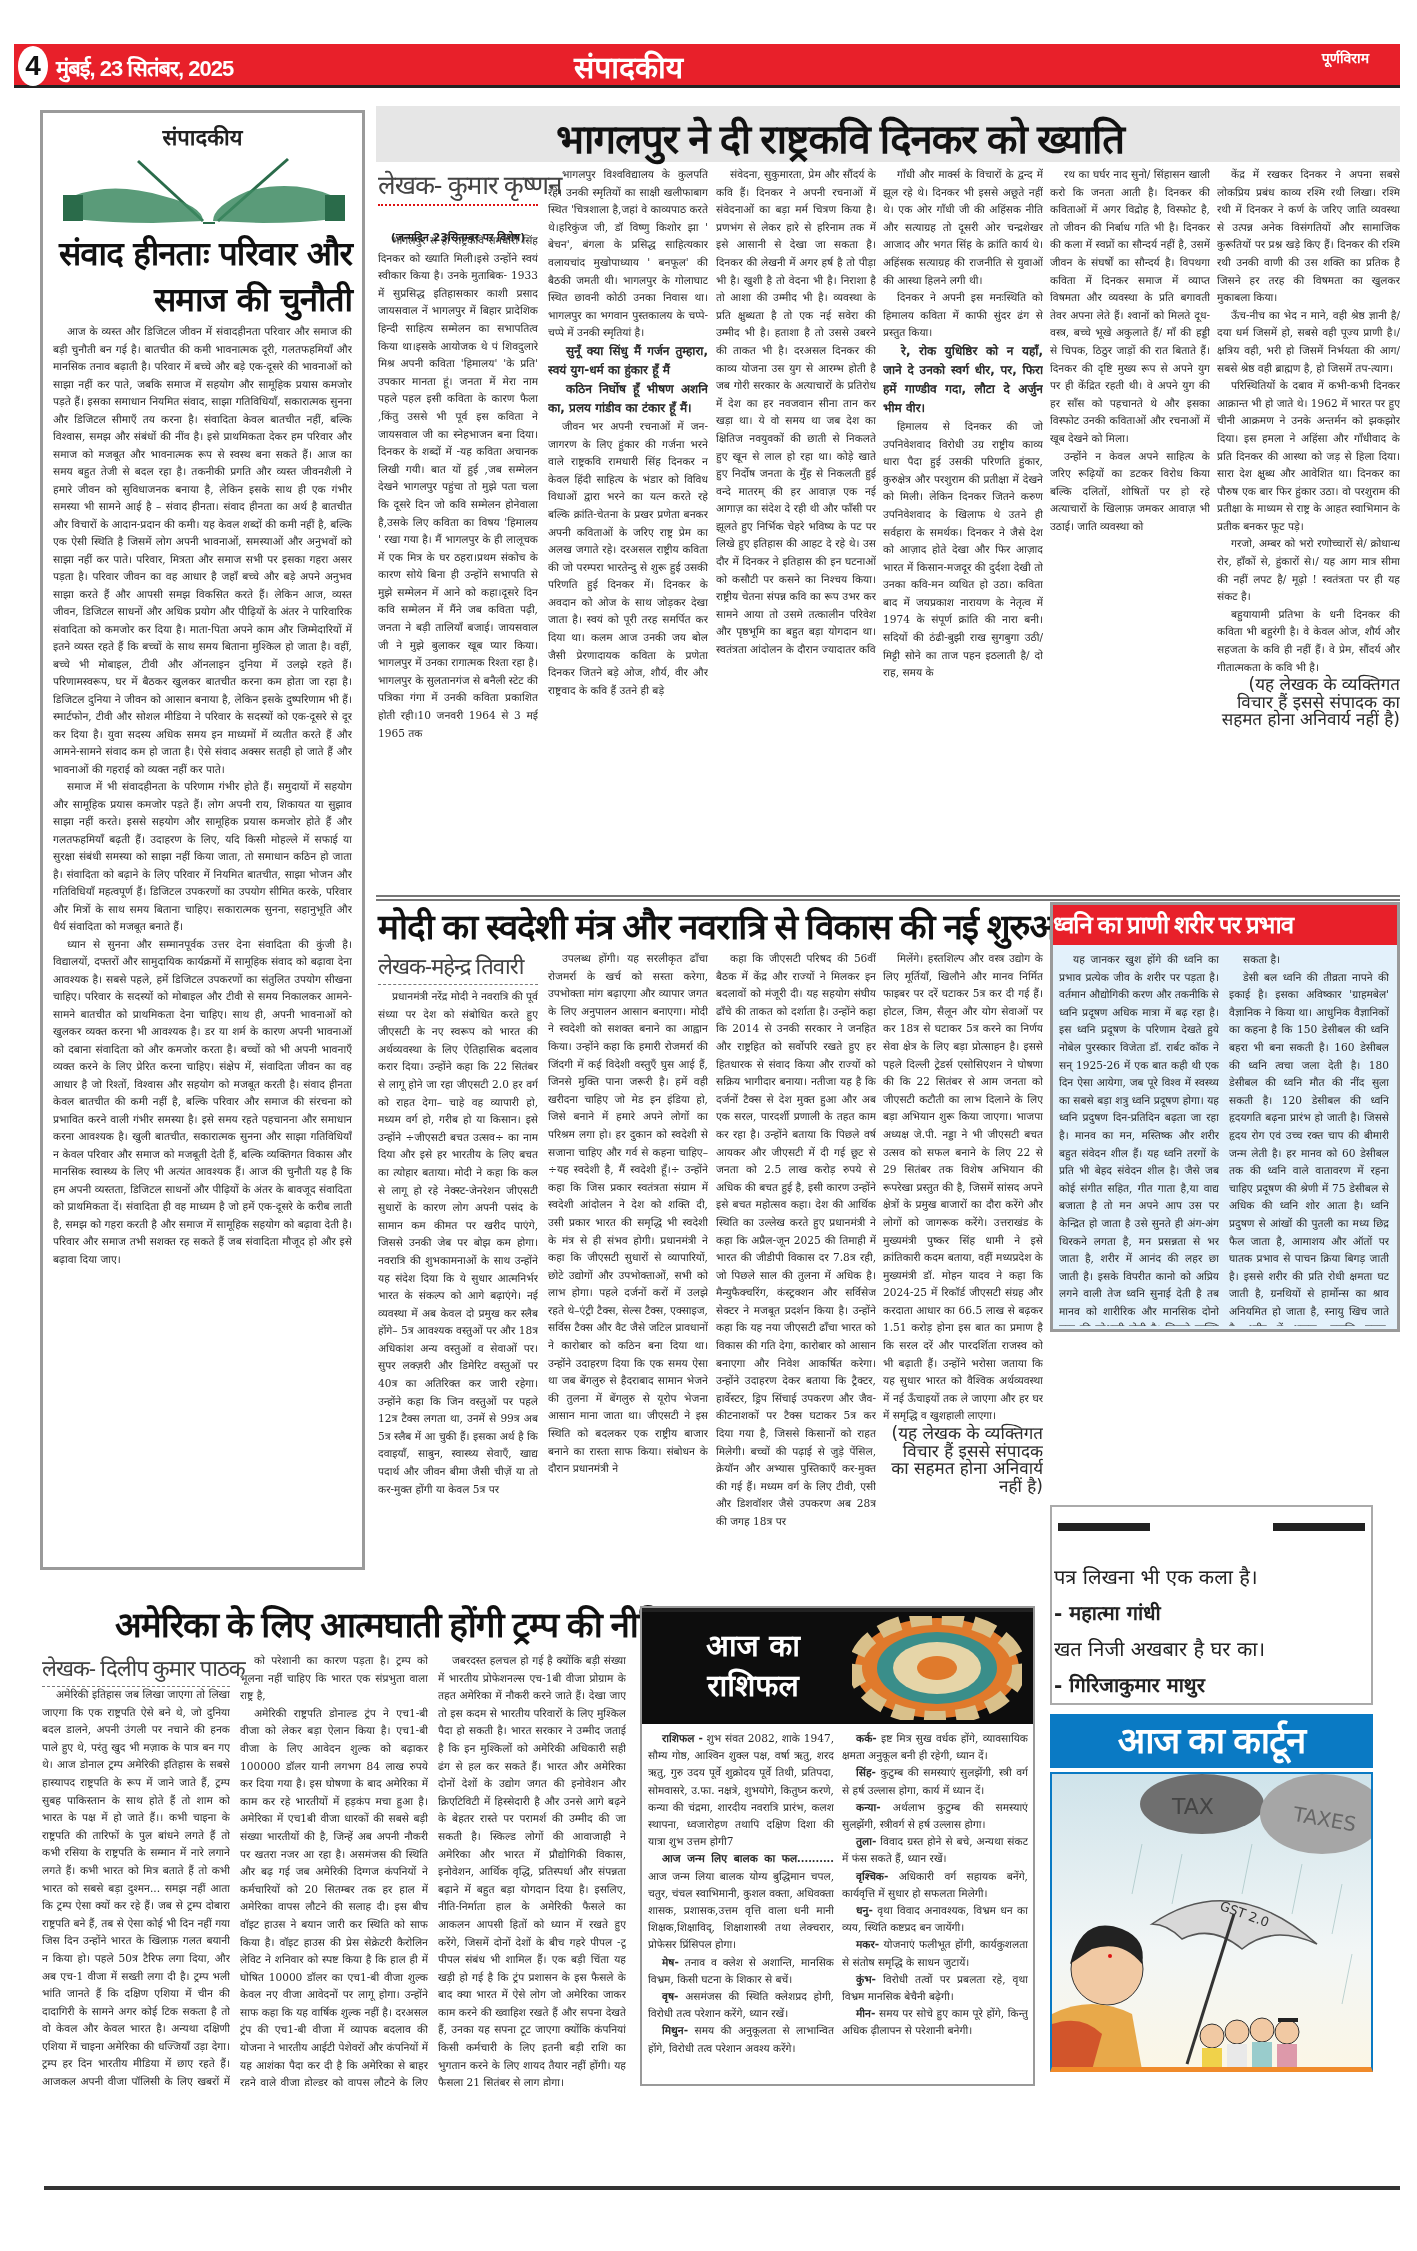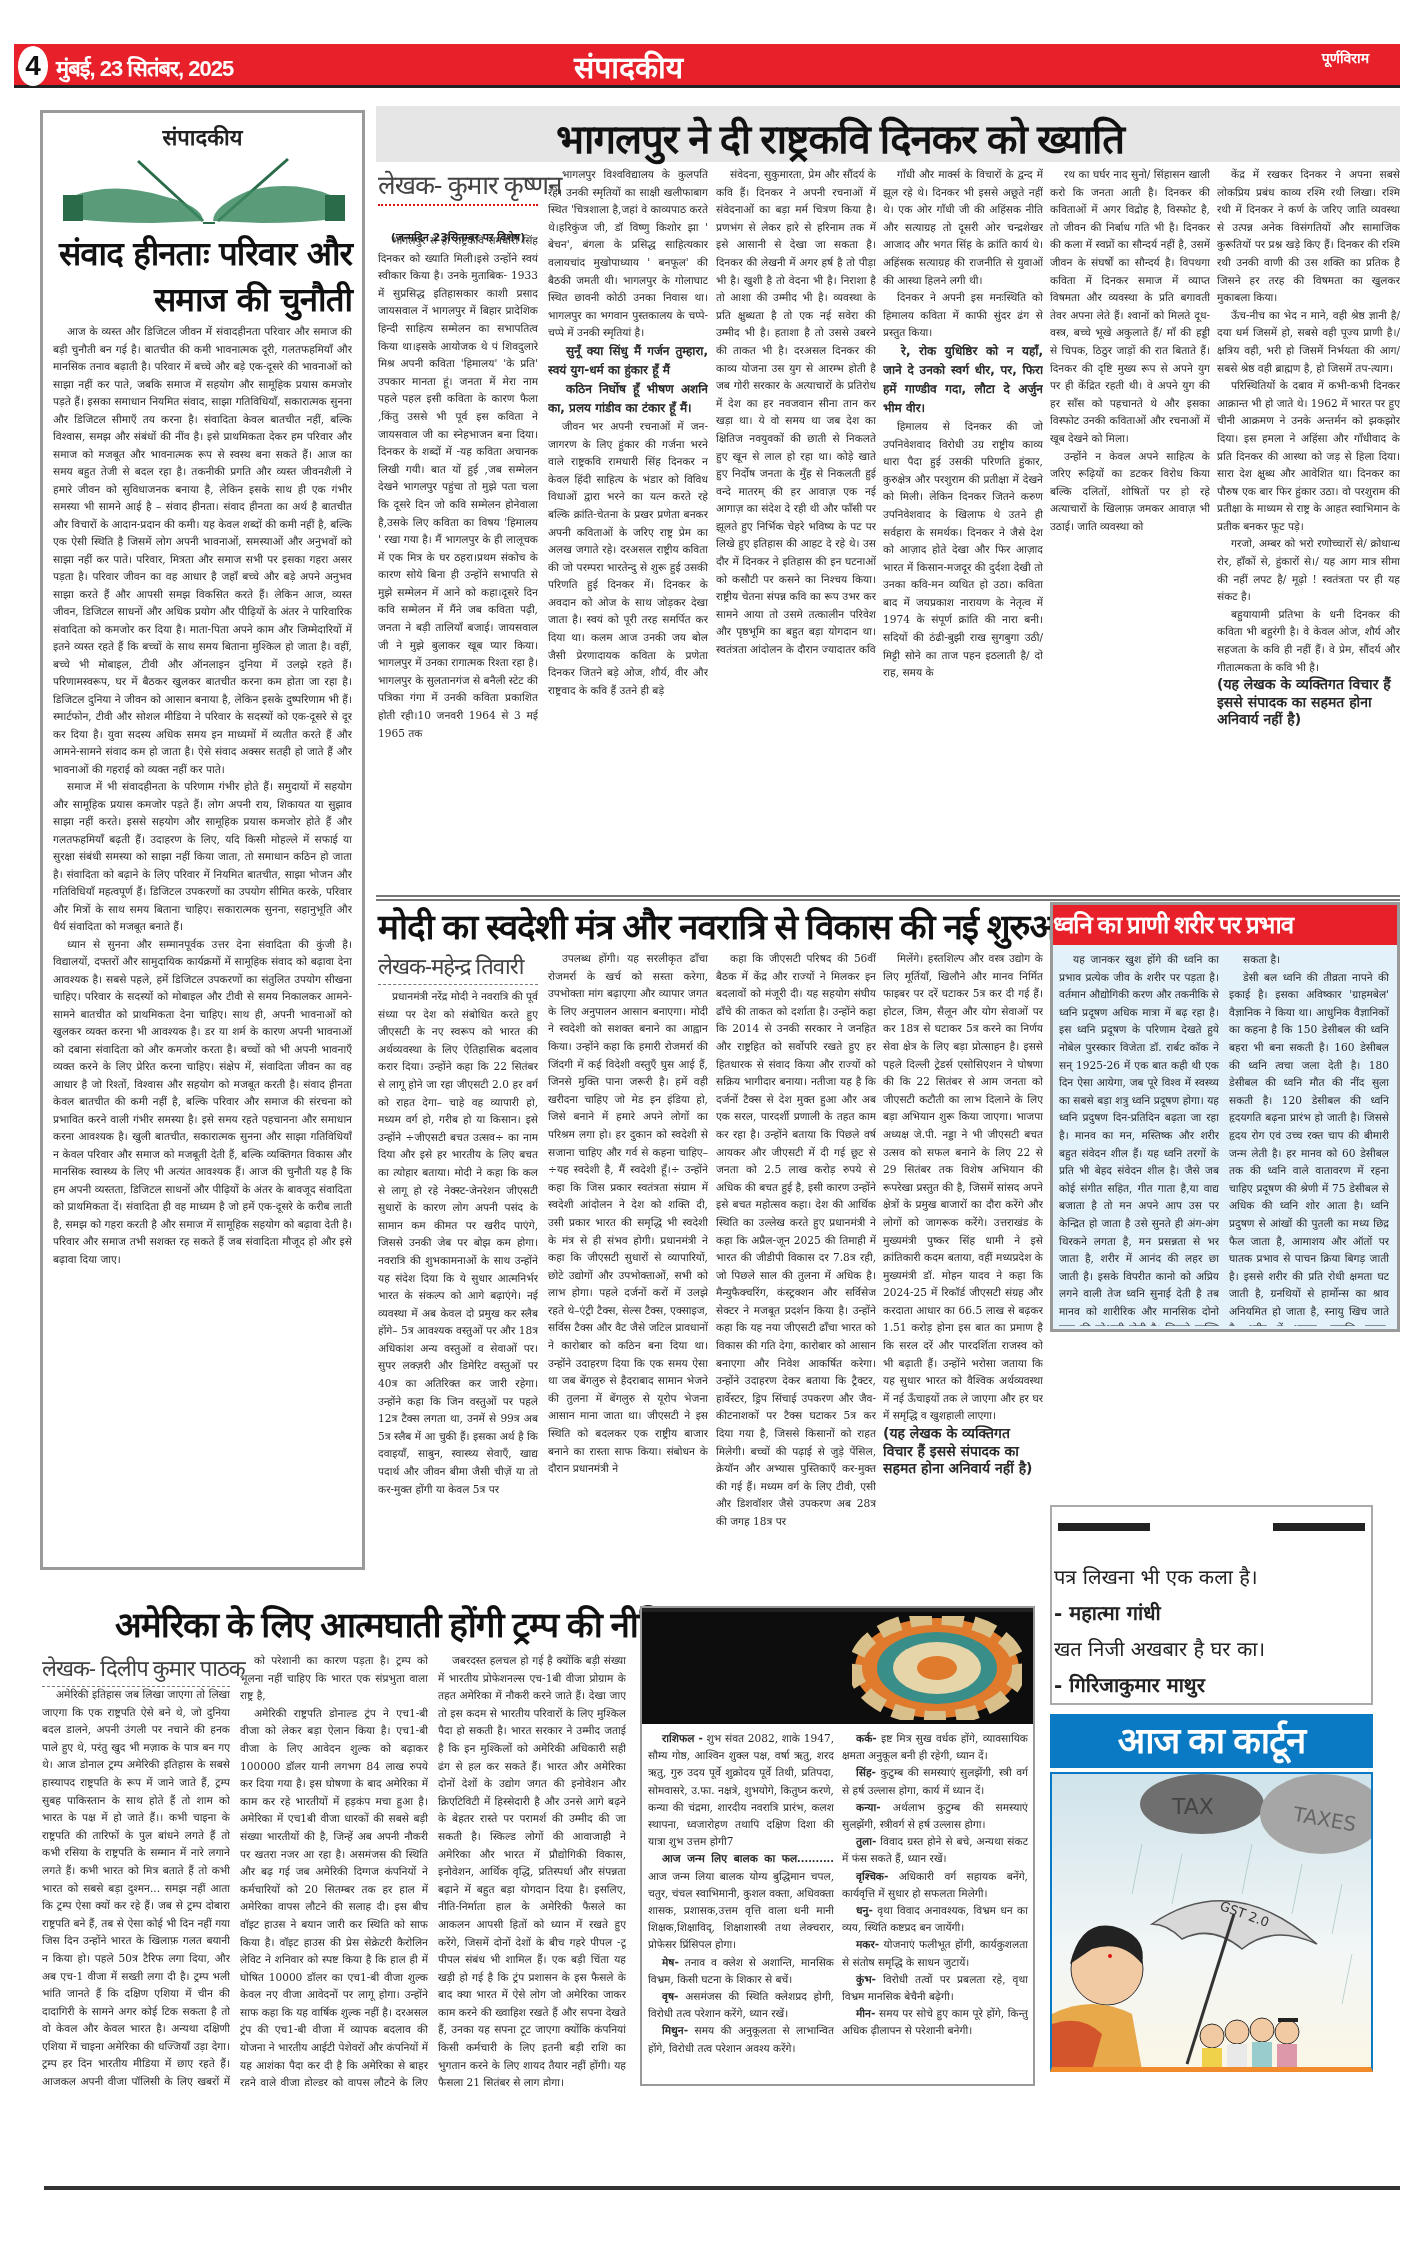--- a/index.html
+++ b/index.html
@@ -7,21 +7,21 @@
 .abs{position:absolute}
 .masthead{left:14px;top:44px;width:1386px;height:44px;background:#e8202a;border-bottom:3px solid #222;color:#fff}
 .mh-num{left:4px;top:2px;width:30px;height:40px;background:#fff;color:#111;border-radius:50%;font:bold 28px "Liberation Sans",sans-serif;text-align:center;line-height:40px}
 .mh-date{left:42px;top:8px;font:bold 22px "Liberation Sans",sans-serif;letter-spacing:-1px}
 .mh-title{left:560px;top:2px;font:bold 30px "Liberation Sans",sans-serif}
 .mh-brand{right:8px;top:4px;text-align:center;font:bold 14px "Liberation Serif",serif}
 .mh-url{font:bold 10px "Liberation Serif",serif;display:block;margin-top:20px}
 .col{font-size:10.6px;line-height:17.6px;text-align:justify;color:#2a2a2a;font-family:"DejaVu Serif","Liberation Serif",serif;overflow:hidden}
 .col p{text-indent:14px}
 .col .verse{font-weight:bold;font-size:12px;text-indent:18px;line-height:19px;font-family:"DejaVu Sans",sans-serif}
-.col .note{font-weight:bold;text-align:left;text-indent:0;font-family:"DejaVu Sans",sans-serif;font-size:14px}
+.col .note{font-weight:normal;text-align:right;text-indent:0;font-family:"DejaVu Sans",sans-serif;font-size:17px}
 .boxed{border:3px solid #9a9a9a}
 .headline{font:bold 36px "Liberation Sans",sans-serif;color:#111;letter-spacing:-1px;white-space:nowrap}
 .byline{font:26px "Liberation Sans",sans-serif;color:#444;letter-spacing:-1px;white-space:nowrap}
 .dotline{border-bottom:2px dotted #d11}
 .greydash{border-bottom:1px dashed #777}
 .rule{background:#333}
 </style>
 </head>
 <body>
 
@@ -190,20 +190,24 @@
       <p class="">अमेरिकी राष्ट्रपति डोनाल्ड ट्रंप ने एच1-बी वीजा को लेकर बड़ा ऐलान किया है। एच1-बी वीजा के लिए आवेदन शुल्क को बढ़ाकर 100000 डॉलर यानी लगभग 84 लाख रुपये कर दिया गया है। इस घोषणा के बाद अमेरिका में काम कर रहे भारतीयों में हड़कंप मचा हुआ है। अमेरिका में एच1बी वीजा धारकों की सबसे बड़ी संख्या भारतीयों की है, जिन्हें अब अपनी नौकरी पर खतरा नजर आ रहा है। असमंजस की स्थिति और बढ़ गई जब अमेरिकी दिग्गज कंपनियों ने कर्मचारियों को 20 सितम्बर तक हर हाल में अमेरिका वापस लौटने की सलाह दी। इस बीच वॉइट हाउस ने बयान जारी कर स्थिति को साफ किया है। वॉइट हाउस की प्रेस सेक्रेटरी कैरोलिन लेविट ने शनिवार को स्पष्ट किया है कि हाल ही में घोषित 10000 डॉलर का एच1-बी वीजा शुल्क केवल नए वीजा आवेदनों पर लागू होगा। उन्होंने साफ कहा कि यह वार्षिक शुल्क नहीं है। दरअसल ट्रंप की एच1-बी वीजा में व्यापक बदलाव की योजना ने भारतीय आईटी पेशेवरों और कंपनियों में यह आशंका पैदा कर दी है कि अमेरिका से बाहर रहने वाले वीजा होल्डर को वापस लौटने के लिए तत्काल समय सीमा का सामना करना पड़ सकता है। ट्रंप प्रशासन के इस फैसले को लेकर भारत में</p>
     </div>
   <div class="abs col" style="left:438px;top:1652px;width:188px;height:434px">
       <p class="">जबरदस्त हलचल हो गई है क्योंकि बड़ी संख्या में भारतीय प्रोफेशनल्स एच-1बी वीजा प्रोग्राम के तहत अमेरिका में नौकरी करने जाते हैं। देखा जाए तो इस कदम से भारतीय परिवारों के लिए मुश्किल पैदा हो सकती है। भारत सरकार ने उम्मीद जताई है कि इन मुश्किलों को अमेरिकी अधिकारी सही ढंग से हल कर सकते हैं। भारत और अमेरिका दोनों देशों के उद्योग जगत की इनोवेशन और क्रिएटिविटी में हिस्सेदारी है और उनसे आगे बढ़ने के बेहतर रास्ते पर परामर्श की उम्मीद की जा सकती है। स्किल्ड लोगों की आवाजाही ने अमेरिका और भारत में प्रौद्योगिकी विकास, इनोवेशन, आर्थिक वृद्धि, प्रतिस्पर्धा और संपन्नता बढ़ाने में बहुत बड़ा योगदान दिया है। इसलिए, नीति-निर्माता हाल के अमेरिकी फैसले का आकलन आपसी हितों को ध्यान में रखते हुए करेंगे, जिसमें दोनों देशों के बीच गहरे पीपल -टू पीपल संबंध भी शामिल हैं। एक बड़ी चिंता यह खड़ी हो गई है कि ट्रंप प्रशासन के इस फैसले के बाद क्या भारत में ऐसे लोग जो अमेरिका जाकर काम करने की ख्वाहिश रखते हैं और सपना देखते हैं, उनका यह सपना टूट जाएगा क्योंकि कंपनियां किसी कर्मचारी के लिए इतनी बड़ी राशि का भुगतान करने के लिए शायद तैयार नहीं होंगी। यह फैसला 21 सितंबर से लागू होगा।</p>
     </div>
 </section>
 
 <section class="abs" style="left:640px;top:1606px;width:395px;height:480px;border:2px solid #999;background:#fff">
   <div style="height:4px;background:#222"></div>
   <div style="height:112px;background:#0d0d0d;position:relative">
+    <div style="position:absolute;left:26px;top:14px;color:#fff;font:bold 30px 'DejaVu Sans',sans-serif;line-height:40px;text-align:center;width:170px">
+      <div>आज का</div>
+      <div>राशिफल</div>
+    </div>
     <svg style="position:absolute;left:210px;top:4px" width="170" height="104" viewBox="0 0 170 104">
       <ellipse cx="85" cy="52" rx="82" ry="50" fill="#e07a2c"></ellipse>
       <ellipse cx="85" cy="52" rx="82" ry="50" fill="none" stroke="#d9c08a" stroke-width="14" stroke-dasharray="22 10"></ellipse>
       <ellipse cx="85" cy="52" rx="60" ry="36" fill="#3a8e8a"></ellipse>
       <ellipse cx="85" cy="52" rx="44" ry="26" fill="#e6d5a8"></ellipse>
       <ellipse cx="85" cy="52" rx="20" ry="12" fill="#e07a2c"></ellipse>
     </svg>
   </div>
   <div class="col" style="position:absolute;left:6px;top:122px;width:186px;height:350px;line-height:17.2px">
       <p><b>राशिफल -</b> <span>शुभ संवत 2082, शाके 1947, सौम्य गोष्ठ, आश्विन शुक्ल पक्ष, वर्षा ऋतु, शरद ऋतु, गुरु उदय पूर्वे शुक्रोदय पूर्वे तिथी, प्रतिपदा, सोमवासरे, उ.फा. नक्षत्रे, शुभयोगे, कितुघ्न करणे, कन्या की चंद्रमा, शारदीय नवरात्रि प्रारंभ, कलश स्थापना, ध्वजारोहण तथापि दक्षिण दिशा की यात्रा शुभ उत्तम होगी7</span></p>

